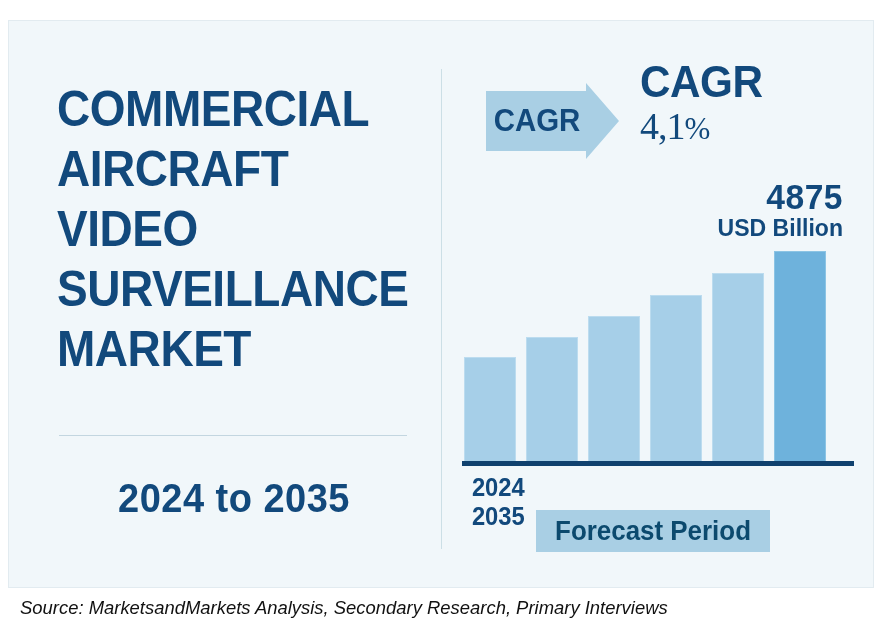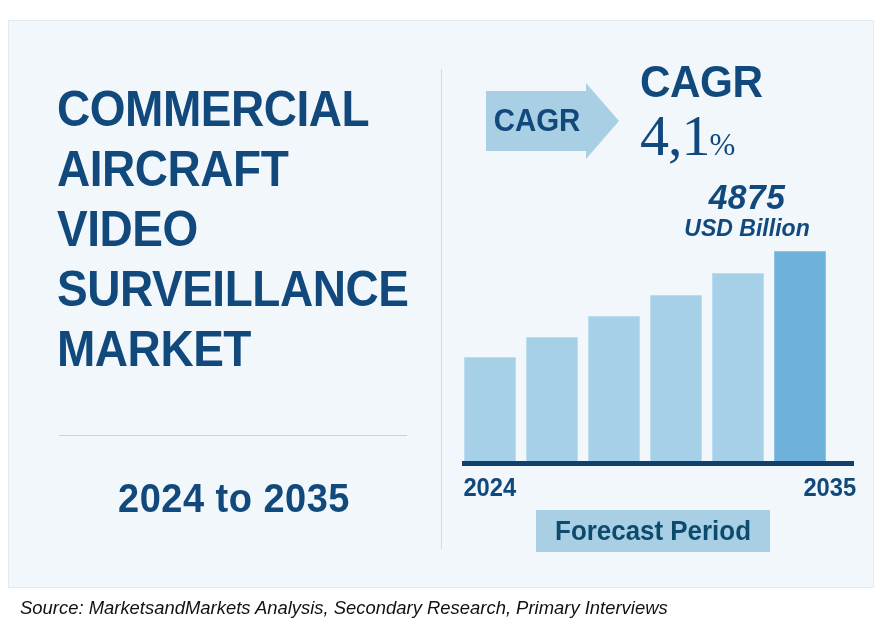--- a/index.html
+++ b/index.html
@@ -141,38 +141,37 @@
     transform-origin: left center;
   }
   #cagr-value-row {
     margin-top: 2px;
     color: #12497c;
     font-family: "Liberation Serif", serif;
     line-height: 1;
     white-space: nowrap;
   }
   #cagr-value-number {
-    font-size: 58px;
+    font-size: 38px;
     font-weight: normal;
     letter-spacing: -1px;
   }
   #cagr-value-unit {
     font-size: 31px;
     font-weight: normal;
   }
 
   
   #bar-value-callout {
     position: absolute;
     right: 22px;
     top: 158px;
     width: 200px;
-    text-align: center;
-    color: #12497c;
-    font-style: italic;
+    text-align: right;
+    color: #12497c;
   }
   #bar-value-number {
     font-family: "Liberation Sans Narrow", "Liberation Sans", sans-serif;
     font-weight: bold;
     font-size: 35px;
     line-height: 36px;
     letter-spacing: 0.5px;
     transform: scaleX(0.96);
     transform-origin: right center;
   }
@@ -228,20 +227,21 @@
     left: 20px;
     top: 452px;
     width: 396px;
     display: flex;
     justify-content: space-between;
     color: #12497c;
     font-family: "Liberation Sans Narrow", "Liberation Sans", sans-serif;
     font-weight: bold;
     font-size: 25px;
     letter-spacing: 0px;
+    flex-direction: column;
   }
   #axis-labels span { transform: scaleX(0.95); }
 
   #forecast-period-badge {
     position: absolute;
     left: 94px;
     top: 489px;
     width: 234px;
     height: 42px;
     background: #a9cfe4;

